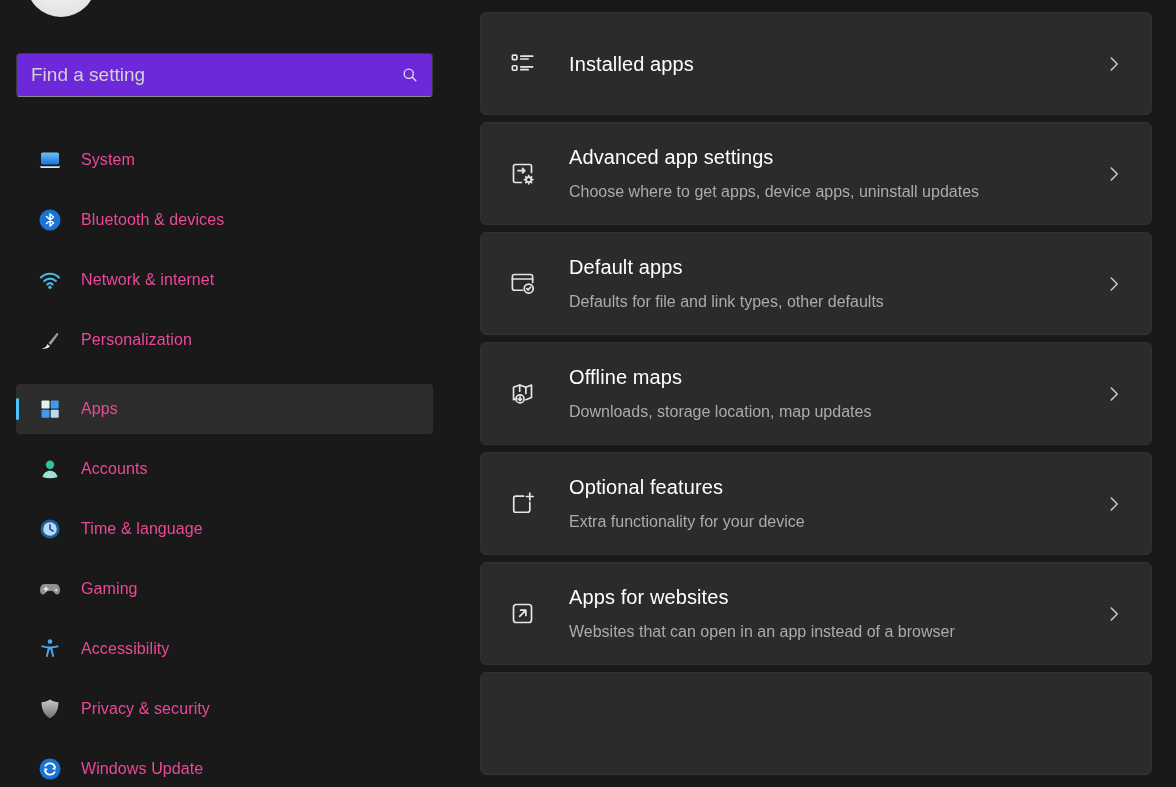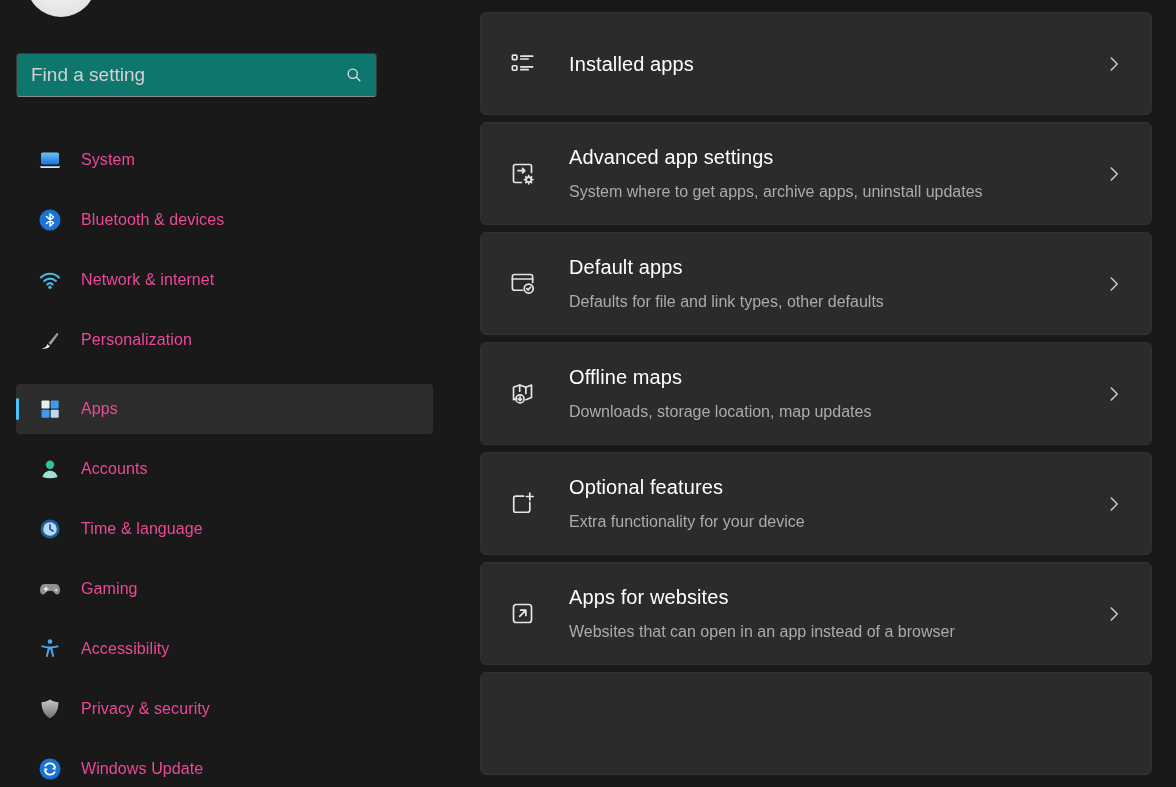--- a/index.html
+++ b/index.html
@@ -15,22 +15,22 @@
   .sidebar { position:absolute; left:0; top:0; width:460px; height:787px; }
 
   .avatar {
     position:absolute; left:26px; top:-53px;
     width:70px; height:70px; border-radius:50%;
     background:radial-gradient(circle at 50% 35%, #ffffff 0%, #e9e9e9 60%, #d8d8d8 100%);
   }
 
   .searchbox {
     position:absolute; left:16px; top:53px;
-    width:361px; height:44px;
-    background:#0f766e;
+    width:417px; height:44px;
+    background:#6d28d9;
     border:1px solid #3a3a3a;
     border-bottom:1px solid #8a8a8a;
     border-radius:4px;
     display:flex; align-items:center;
     padding:0 12px 0 14px;
   }
   .searchbox input {
     flex:1; background:transparent; border:none; outline:none;
     font-family:"Liberation Sans", sans-serif;
     font-size:19px; color:#e8e8e8;
@@ -269,21 +269,21 @@
     <span class="card-icon">
       <svg viewBox="0 0 24 24" fill="none" stroke="#e6e6e6" stroke-width="1.5" stroke-linecap="round" stroke-linejoin="round">
         <path d="M20 11V5.5A1.5 1.5 0 0 0 18.5 4h-13A1.5 1.5 0 0 0 4 5.5v13A1.5 1.5 0 0 0 5.5 20H11"></path>
         <path d="M8 9.5h6M12 7.5l2 2-2 2"></path>
         <circle cx="17.5" cy="17.5" r="2.2"></circle>
         <path d="M17.5 13.8v1M17.5 20.2v1M13.8 17.5h1M20.2 17.5h1M14.9 14.9l.7.7M19.4 19.4l.7.7M14.9 20.1l.7-.7M19.4 15.6l.7-.7"></path>
         </svg>
     </span>
     <div class="card-text">
       <div class="card-title">Advanced app settings</div>
-      <div class="card-subtitle">System where to get apps, archive apps, uninstall updates</div>
+      <div class="card-subtitle">Choose where to get apps, device apps, uninstall updates</div>
     </div>
     <span class="chevron">
       <svg width="22" height="22" viewBox="0 0 24 24" fill="none" stroke="#cfcfcf" stroke-width="1.6" stroke-linecap="round" stroke-linejoin="round">
           <path d="M9 5.5 15.5 12 9 18.5"></path>
         </svg>
     </span>
   </div>
 
   <div class="card">
     <span class="card-icon">

